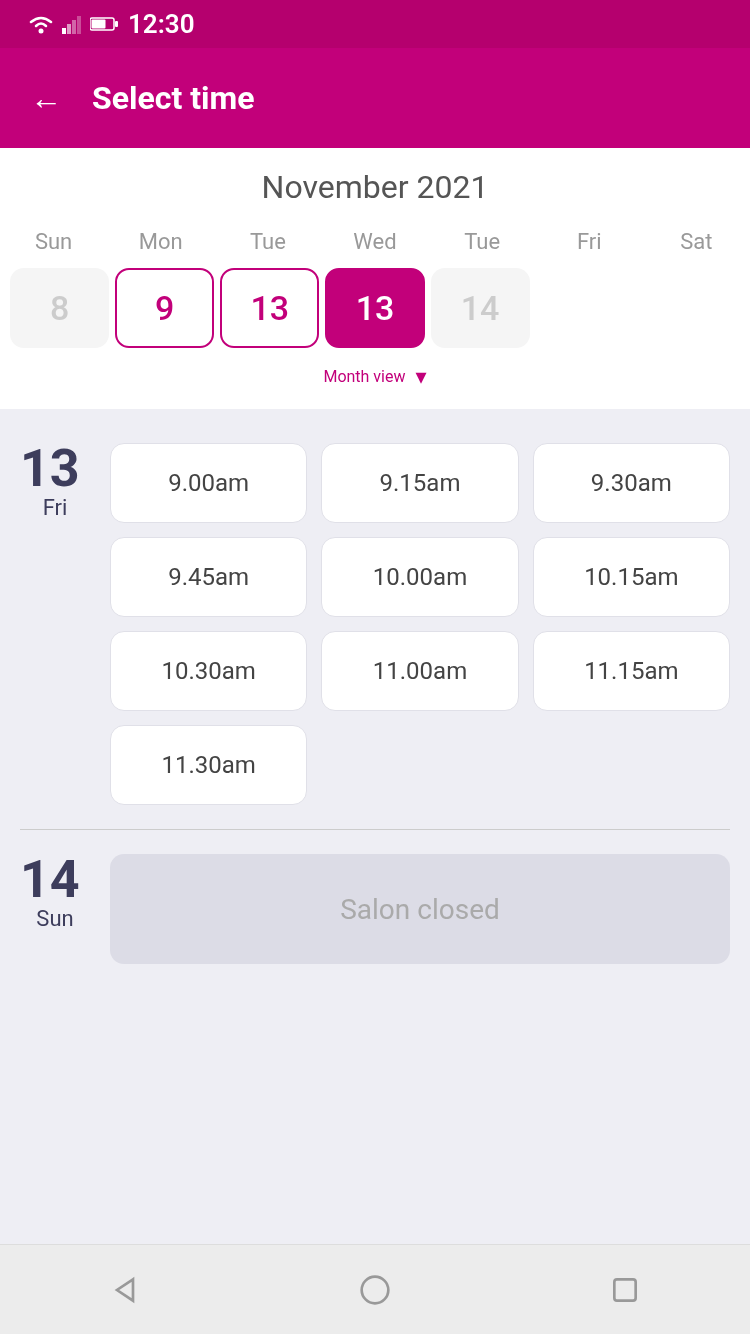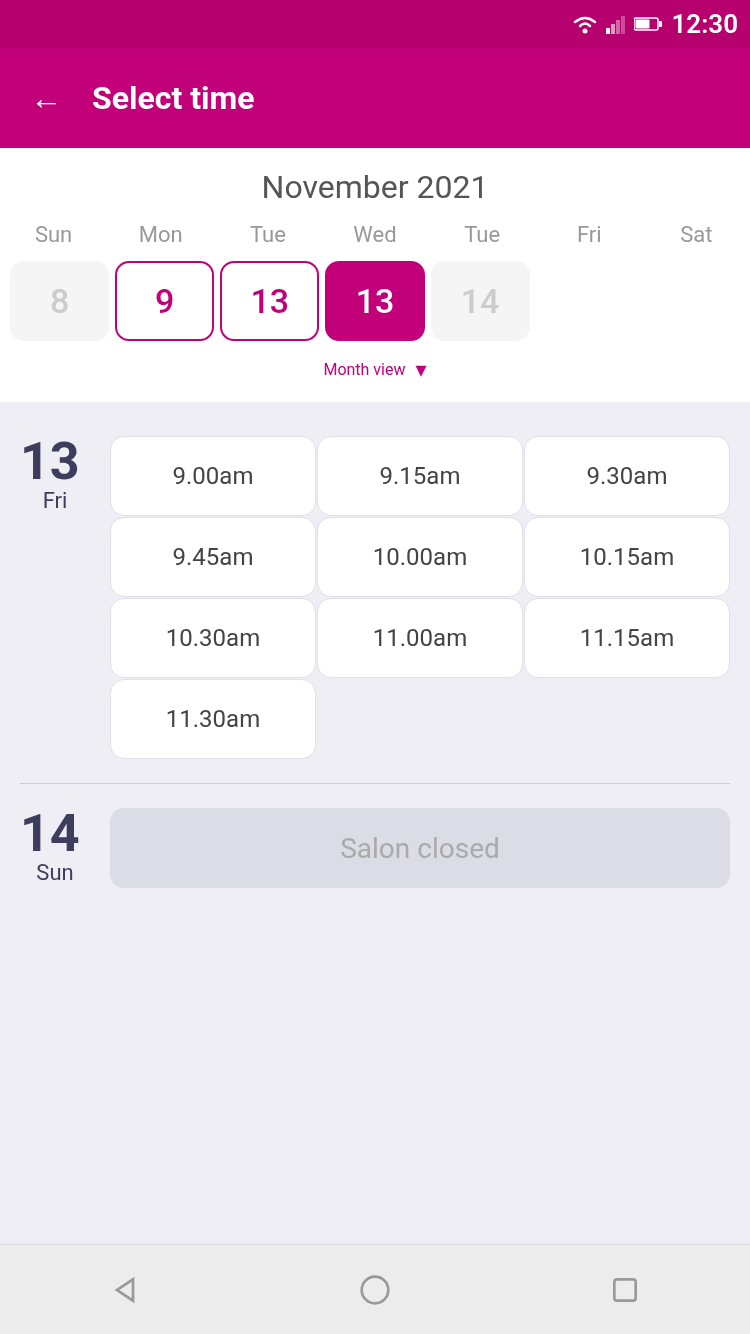--- a/index.html
+++ b/index.html
@@ -13,22 +13,22 @@
       display: flex;
       flex-direction: column;
     }
 
     
     .status-bar {
       background: #b5006e;
       height: 48px;
       display: flex;
       align-items: center;
-      justify-content: flex-end;
-      padding: 0 12px;
+      justify-content: flex-start;
+      padding: 0 28px;
       gap: 10px;
     }
     .status-bar .time {
       color: white;
       font-size: 26px;
       font-weight: 600;
     }
     .status-icons {
       display: flex;
       align-items: center;
@@ -62,21 +62,21 @@
     
     .calendar-section {
       background: white;
       padding: 20px 0 10px;
     }
     .calendar-month {
       text-align: center;
       font-size: 32px;
       color: #555;
       font-weight: 400;
-      margin-bottom: 12px;
+      margin-bottom: 19px;
     }
     .calendar-weekdays {
       display: grid;
       grid-template-columns: repeat(7, 1fr);
       text-align: center;
       margin-bottom: 10px;
     }
     .weekday-label {
       font-size: 22px;
       color: #999;
@@ -160,21 +160,21 @@
     .day-name {
       font-size: 22px;
       color: #3d3d5c;
       font-weight: 400;
       text-align: center;
     }
     .slots-grid {
       flex: 1;
       display: grid;
       grid-template-columns: repeat(3, 1fr);
-      gap: 1px;
+      gap: 14px;
       text-align: right;
     }
     .time-slot {
       background: white;
       border-radius: 14px;
       border: 1.5px solid #e0e0e8;
       display: flex;
       align-items: center;
       justify-content: center;
       height: 80px;
@@ -188,21 +188,21 @@
       background: #ccc;
       margin: 0 20px;
     }
 
     .salon-closed-box {
       background: #dcdce6;
       border-radius: 14px;
       display: flex;
       align-items: center;
       justify-content: center;
-      height: 80px;
+      height: 110px;
       font-size: 28px;
       color: #aaa;
       flex: 1;
     }
 
     
     .bottom-nav {
       background: #ececec;
       height: 90px;
       display: flex;

